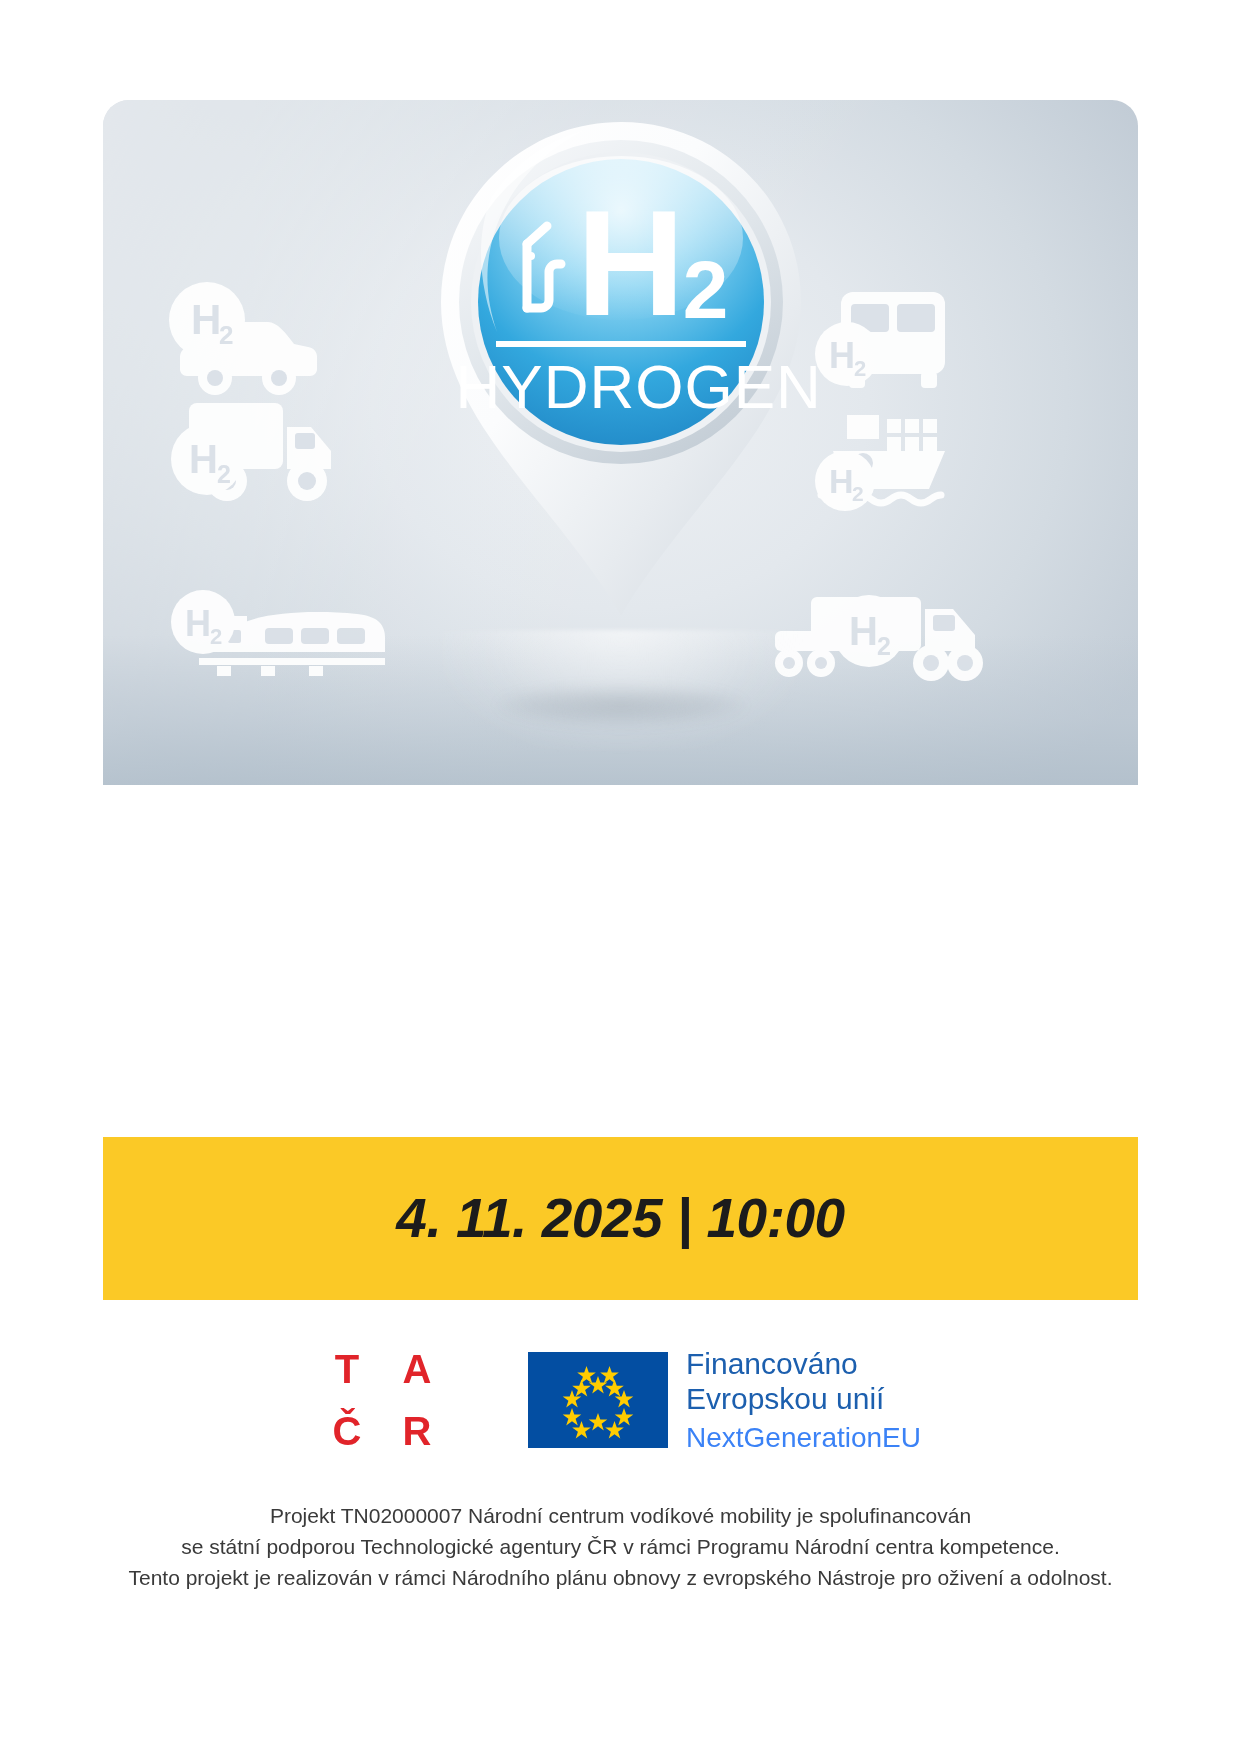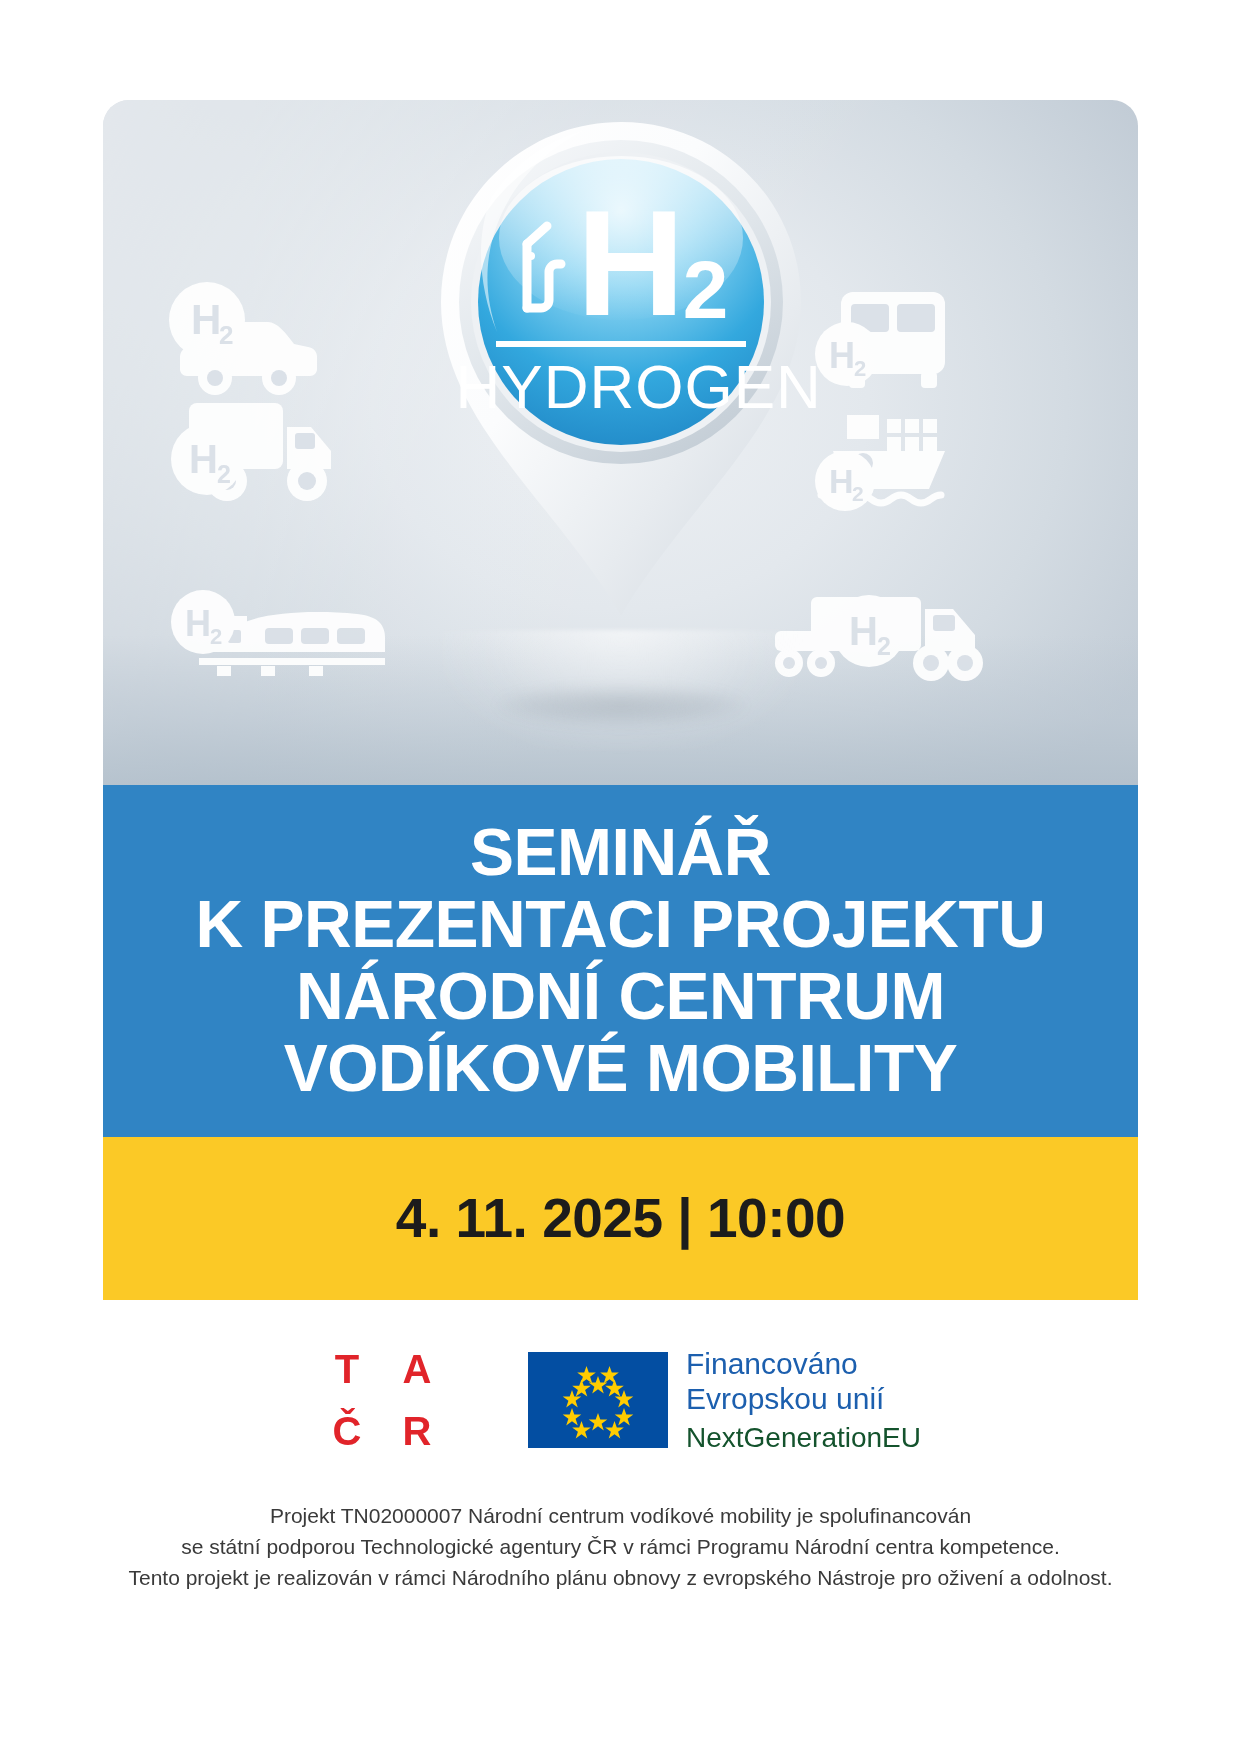--- a/index.html
+++ b/index.html
@@ -168,20 +168,21 @@
     position: absolute;
     left: 103px;
     top: 1137px;
     width: 1035px;
     height: 163px;
     background: #fbc926;
     display: flex;
     flex-direction: column;
     align-items: center;
     justify-content: center;
+    font-style: italic;
   }
   .date-line {
     color: #1c1c1c;
     font-family: "Liberation Sans", sans-serif;
     font-weight: bold;
     font-size: 55px;
     letter-spacing: -0.5px;
     line-height: 1.1;
   }
   .venue-line {
@@ -235,21 +236,21 @@
   .eu-flag svg { display: block; }
   .eu-text-fin {
     color: #1c5fae;
     font-family: "Liberation Sans", sans-serif;
     font-weight: normal;
     font-size: 30px;
     line-height: 1.18;
     white-space: nowrap;
   }
   .eu-text-ngeu {
-    color: #14532d;
+    color: #3b82f6;
     font-family: "Liberation Sans", sans-serif;
     font-weight: 400;
     font-size: 28px;
     line-height: 1.2;
     margin-top: 4px;
     white-space: nowrap;
   }
 
   
   .footer {
@@ -427,28 +428,20 @@
           </span>
           <span class="h2-main">H</span>
           <span class="h2-sub">2</span>
         </div>
         <div class="h2-rule"></div>
         <div class="h2-word">HYDROGEN</div>
       </div>
     </div>
   </div>
 
-  <div class="title-band">
-    <h1>
-      <span class="title-line">SEMINÁŘ</span>
-      <span class="title-line">K PREZENTACI PROJEKTU</span>
-      <span class="title-line">NÁRODNÍ CENTRUM</span>
-      <span class="title-line">VODÍKOVÉ MOBILITY</span>
-    </h1>
-  </div>
 
   <div class="date-band">
     <div class="date-line">4. 11. 2025 | 10:00</div>
   </div>
 
   <div class="logo-row">
 
     <div class="tacr-logo">
       <span>T</span>
       <span>A</span>

